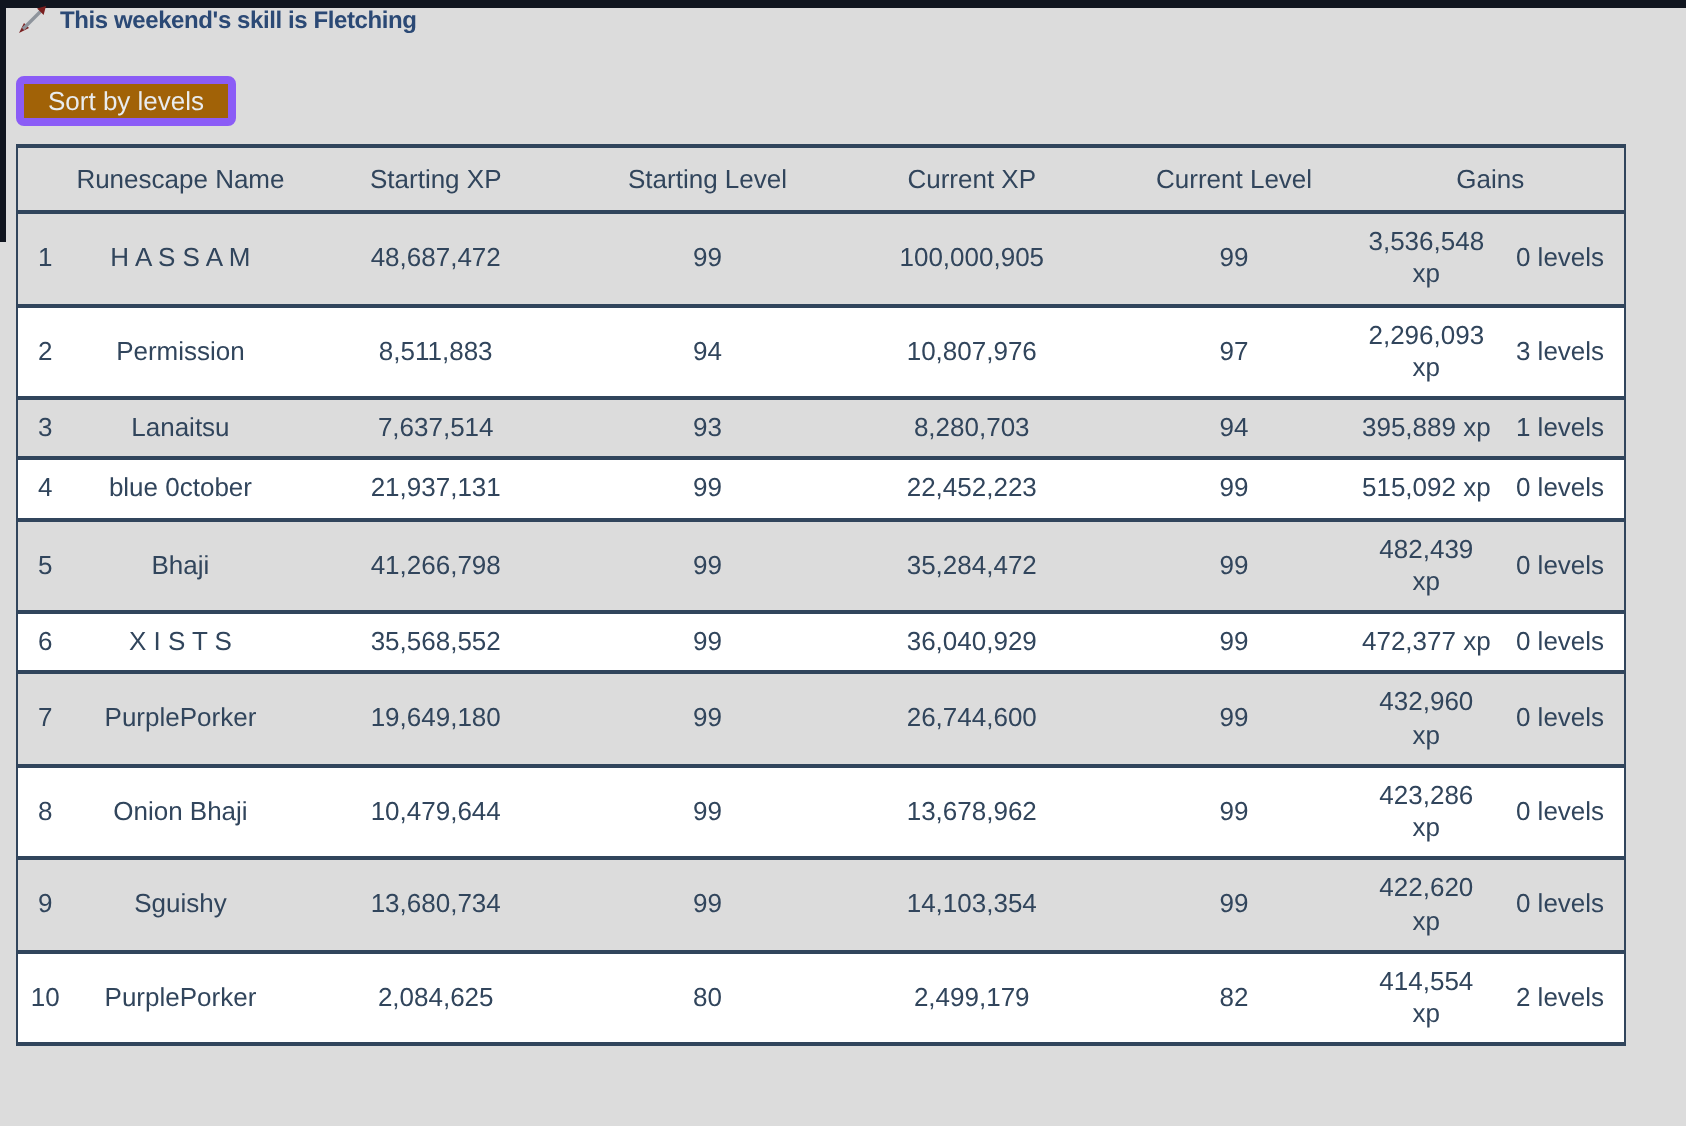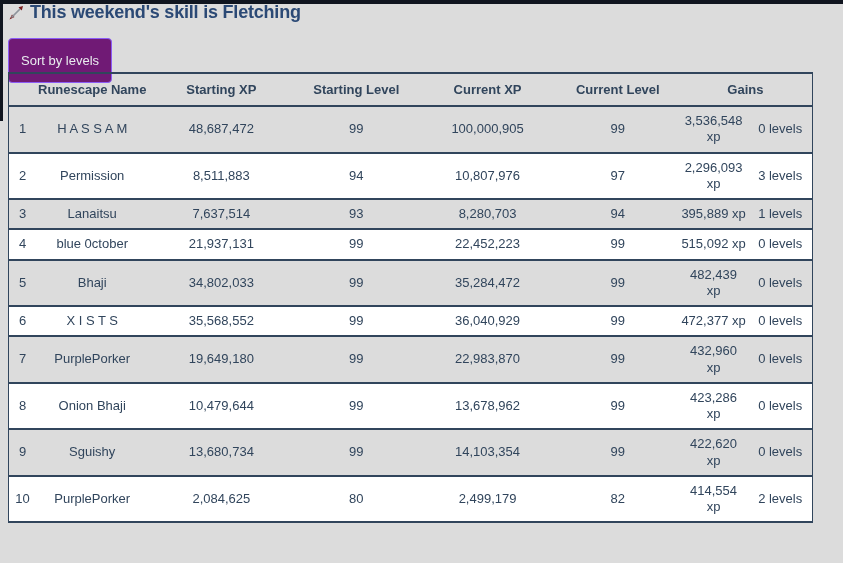--- a/index.html
+++ b/index.html
@@ -19,43 +19,43 @@
   .left-strip {
     position: absolute; left: 0; top: 0;
     width: 3px; height: 121px;
     background: #10151f;
   }
   .page-header {
     position: absolute; left: 8px; top: 2px;
     display: flex; align-items: center; gap: 6px;
   }
   .page-title {
-    font-size: 18px; font-weight: bold;
+    font-size: 12px; font-weight: bold;
     color: #2b4975; letter-spacing: -0.2px;
   }
   .sort-btn {
     position: absolute; left: 8px; top: 38px;
-    background: #701a75; color: #e9ecef;
-    border: 1px solid #8b5cf6; border-radius: 4px;
-    padding: 14px 12px; font-size: 13px;
+    background: #a16207; color: #e9ecef;
+    border: 4px solid #8b5cf6; border-radius: 4px;
+    padding: 1px 12px; font-size: 13px;
     font-family: "Liberation Sans", sans-serif;
     cursor: pointer;
   }
   .table-wrap {
     position: absolute; left: 8px; top: 72px;
     width: 805px;
   }
   table.gains-table {
     width: 100%; border-collapse: collapse;
     font-size: 13px; color: #31455c;
     border-left: 1px solid #31455c;
     border-right: 1px solid #31455c;
   }
   table.gains-table thead th {
-    font-weight: bold; text-align: center;
+    font-weight: normal; text-align: center;
     padding: 8px 2px;
     border-top: 2px solid #31455c;
     border-bottom: 2px solid #31455c;
     white-space: nowrap;
   }
   table.gains-table td {
     text-align: center; padding: 6px 2px;
     vertical-align: middle;
     line-height: 1.25;
   }
@@ -155,21 +155,21 @@
     <td class="c-sxp">21,937,131</td>
     <td class="c-slvl">99</td>
     <td class="c-cxp">22,452,223</td>
     <td class="c-clvl">99</td>
     <td class="c-gains-xp">515,092 xp</td>
     <td class="c-levels">0 levels</td>
   </tr>
         <tr>
     <td class="c-rank">5</td>
     <td class="c-name">Bhaji</td>
-    <td class="c-sxp">34,802,033</td>
+    <td class="c-sxp">41,266,798</td>
     <td class="c-slvl">99</td>
     <td class="c-cxp">35,284,472</td>
     <td class="c-clvl">99</td>
     <td class="c-gains-xp">482,439
 xp</td>
     <td class="c-levels">0 levels</td>
   </tr>
         <tr>
     <td class="c-rank">6</td>
     <td class="c-name">X I S T S</td>
@@ -178,21 +178,21 @@
     <td class="c-cxp">36,040,929</td>
     <td class="c-clvl">99</td>
     <td class="c-gains-xp">472,377 xp</td>
     <td class="c-levels">0 levels</td>
   </tr>
         <tr>
     <td class="c-rank">7</td>
     <td class="c-name">PurplePorker</td>
     <td class="c-sxp">19,649,180</td>
     <td class="c-slvl">99</td>
-    <td class="c-cxp">22,983,870</td>
+    <td class="c-cxp">26,744,600</td>
     <td class="c-clvl">99</td>
     <td class="c-gains-xp">432,960
 xp</td>
     <td class="c-levels">0 levels</td>
   </tr>
         <tr>
     <td class="c-rank">8</td>
     <td class="c-name">Onion Bhaji</td>
     <td class="c-sxp">10,479,644</td>
     <td class="c-slvl">99</td>

